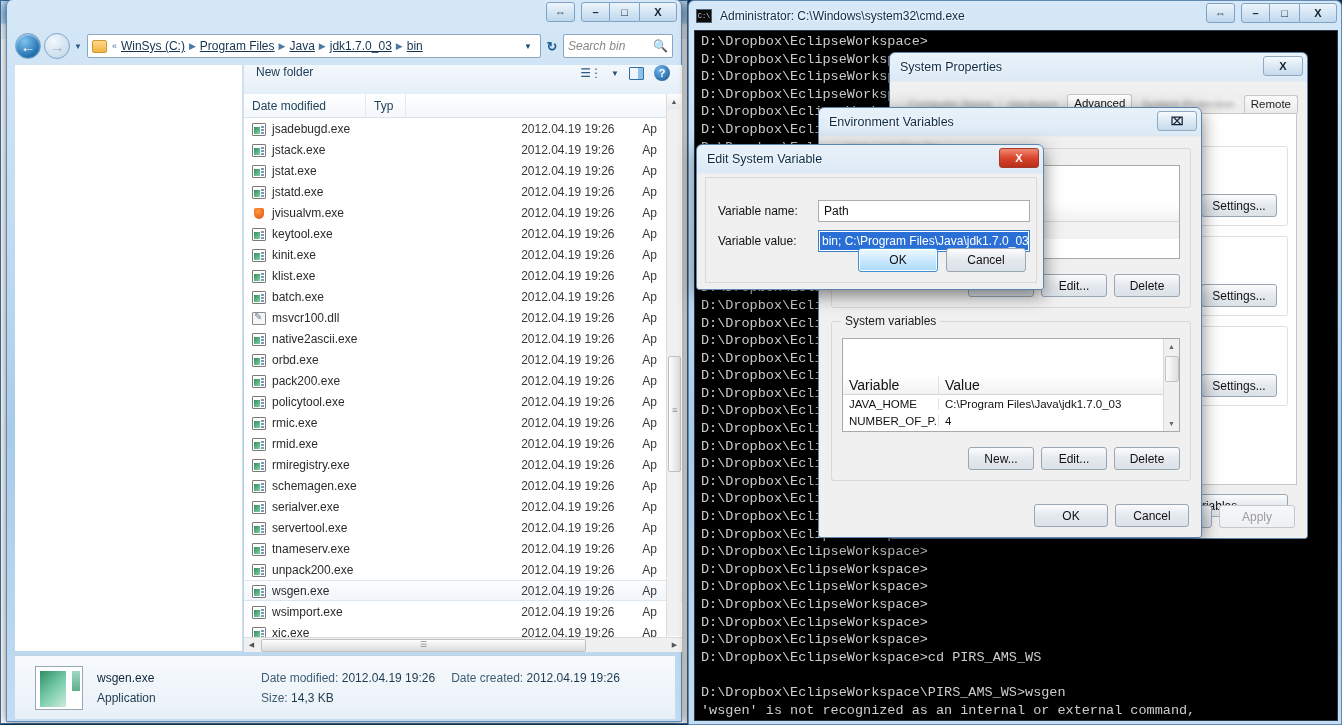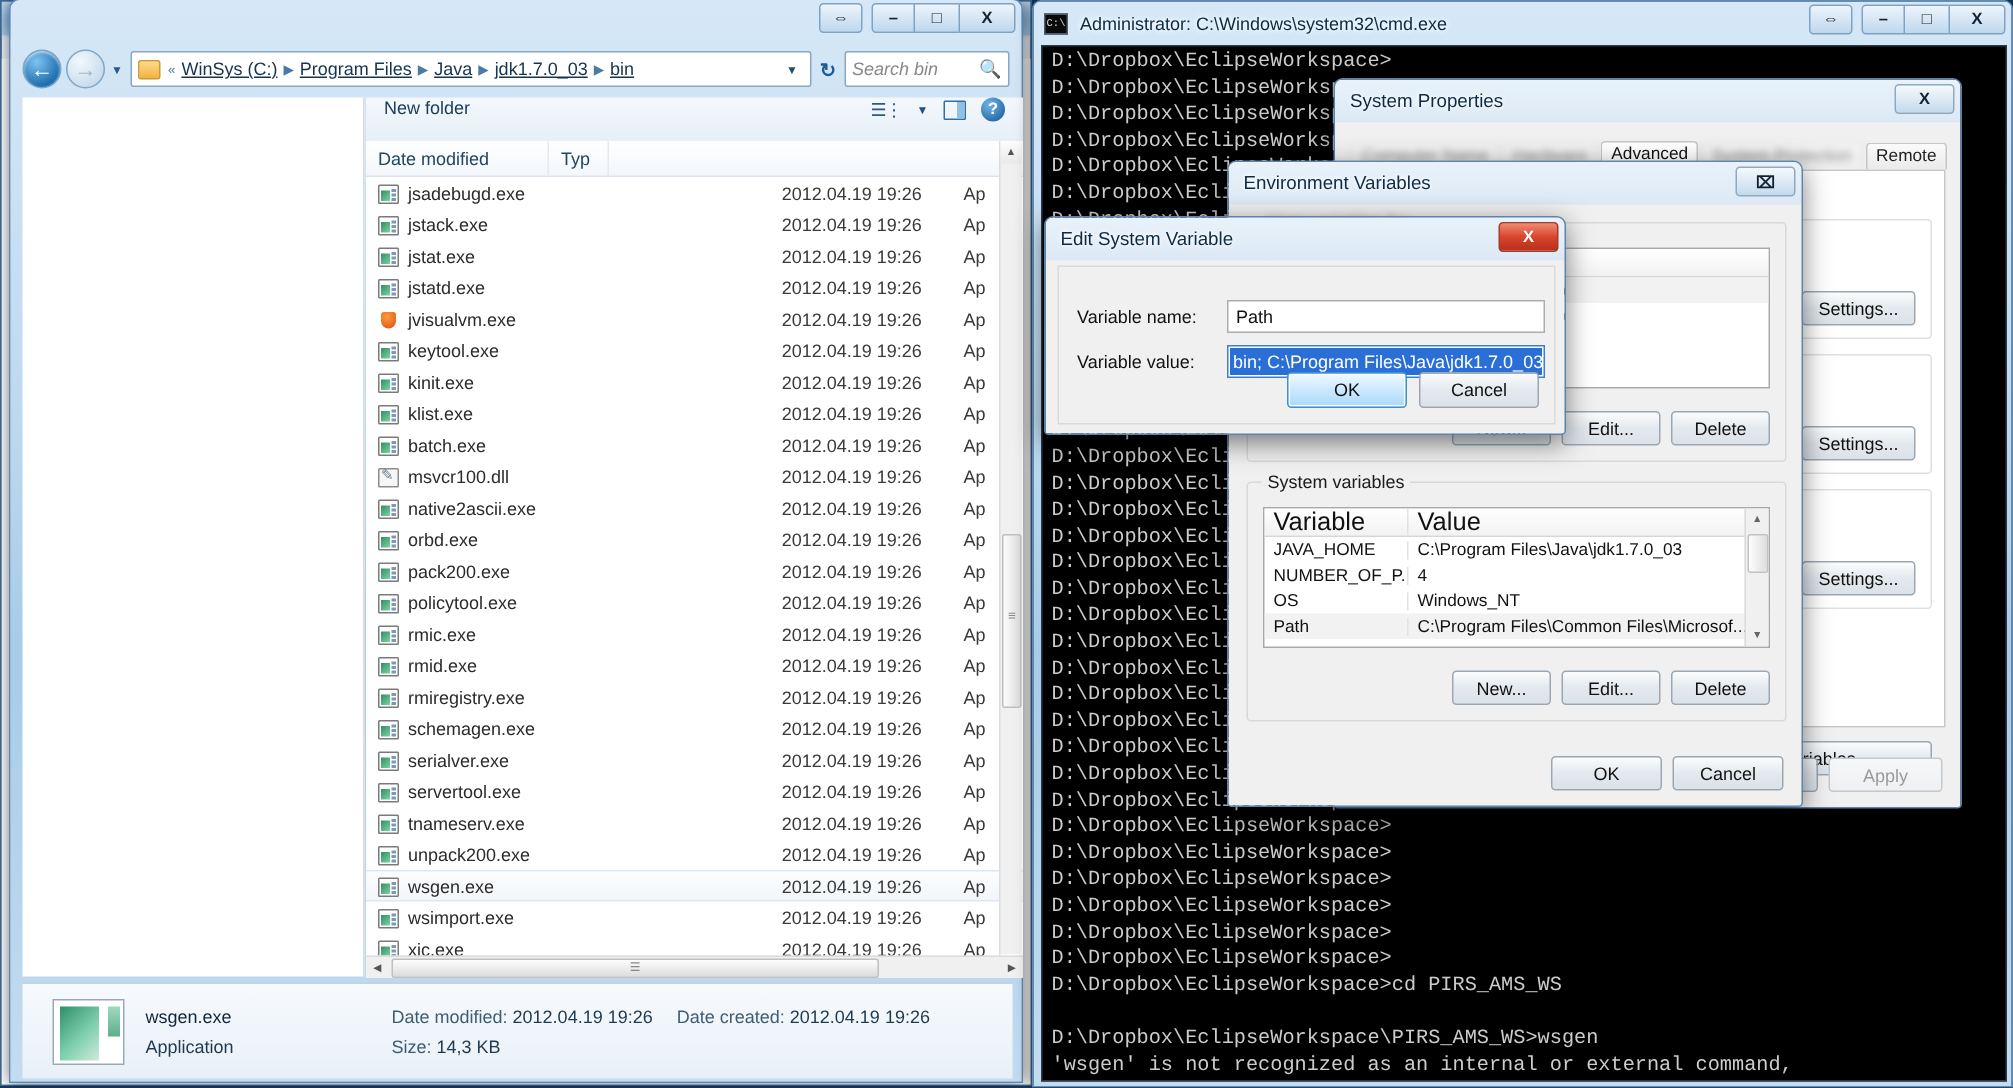--- a/index.html
+++ b/index.html
@@ -345,21 +345,21 @@
   
   #environment-variables {
     left: 818px; top: 107px; width: 384px; height: 431px;
   }
   #ev-user-group { left: 12px; top: 40px; width: 360px; height: 160px; }
   #ev-system-group { left: 12px; top: 213px; width: 360px; height: 160px; }
   .ev-table {
     position: absolute; left: 10px; top: 16px; width: 338px; height: 94px;
     background: #fff; border: 1px solid #a9a9a9; overflow: hidden;
   }
-  .ev-thead { display: flex; height: 19px; font-size: 17px; background: linear-gradient(180deg,#fff,#f2f2f2); border-bottom: 1px solid #d6d6d6; }
+  .ev-thead { display: flex; height: 19px; font-size: 14px; background: linear-gradient(180deg,#fff,#f2f2f2); border-bottom: 1px solid #d6d6d6; margin-top: 37px; }
   .ev-thead div { padding-left: 6px; display:flex; align-items:center; }
   .ev-c1 { width: 96px; border-right: 1px solid #e2e2e2; }
   .ev-c2 { flex: 1; }
   .ev-row { display: flex; height: 17px; font-size: 11.5px; align-items: center; }
   .ev-row.alt { background: #f2f2f2; }
   .ev-row div { padding-left: 6px; overflow: hidden; white-space: nowrap; }
   .ev-scroll {
     position: absolute; right: 0; top: 0; width: 16px; height: 100%;
     background: #f0f0f0; border-left: 1px solid #dadada;
   }

